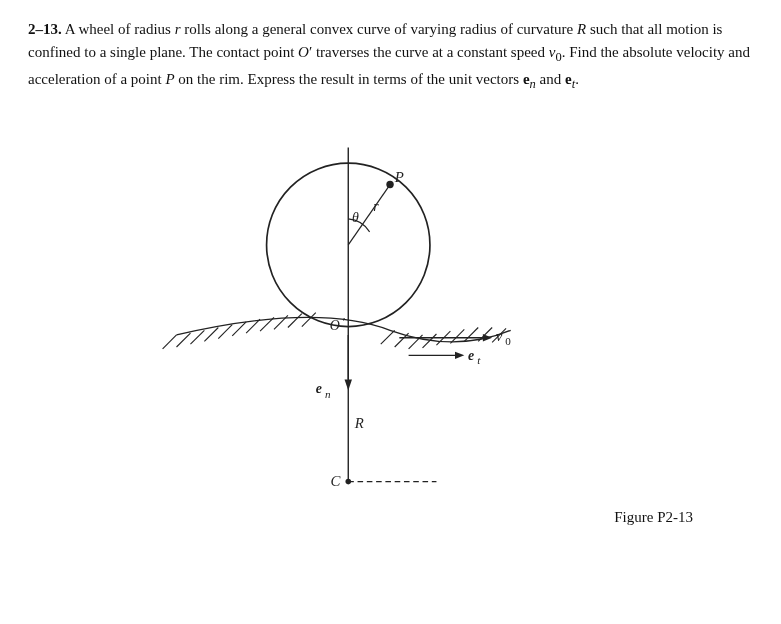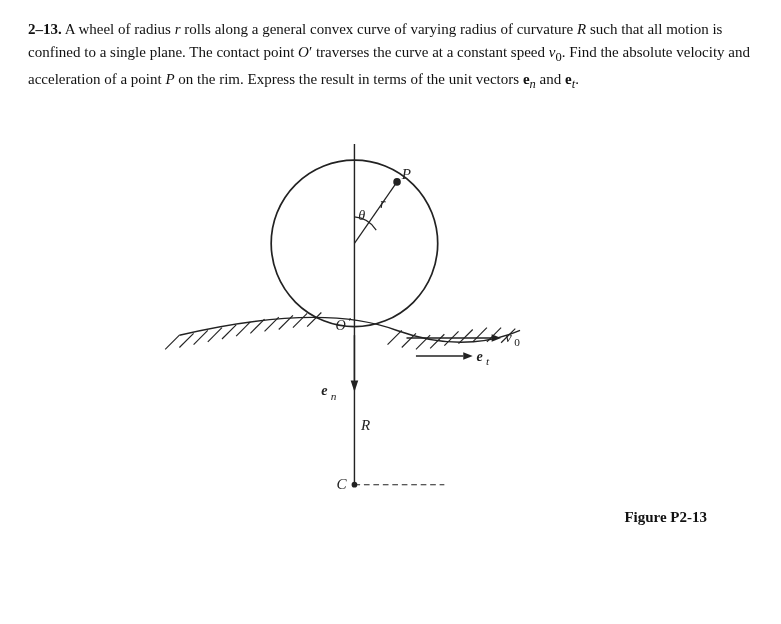--- a/index.html
+++ b/index.html
@@ -9,21 +9,21 @@
       background: #ffffff;
       font-family: 'Times New Roman', Times, serif;
       font-size: 15px;
       color: #111;
       overflow: hidden;
       position: relative;
     }
     .page {
       width: 781px;
       height: 624px;
-      padding: 18px 14px 10px 28px;
+      padding: 18px 28px 10px 28px;
       position: relative;
     }
     .problem-text {
       line-height: 1.55;
       margin-bottom: 12px;
     }
     .problem-number {
       font-weight: bold;
     }
     .figure-area {
@@ -37,21 +37,21 @@
     svg.diagram {
       position: absolute;
       left: 0; top: 0;
       width: 100%;
       height: 100%;
     }
     .figure-label {
       position: absolute;
       bottom: 10px;
       right: 60px;
-      font-weight: bold;
+      font-weight: normal;
       font-size: 15px;
     }
   </style>
 </head>
 <body>
 
 <div class="page">
   <div class="problem-text">
     <span class="problem-number">2–13.</span>
     A wheel of radius <i>r</i> rolls along a general convex curve of varying radius of curvature

